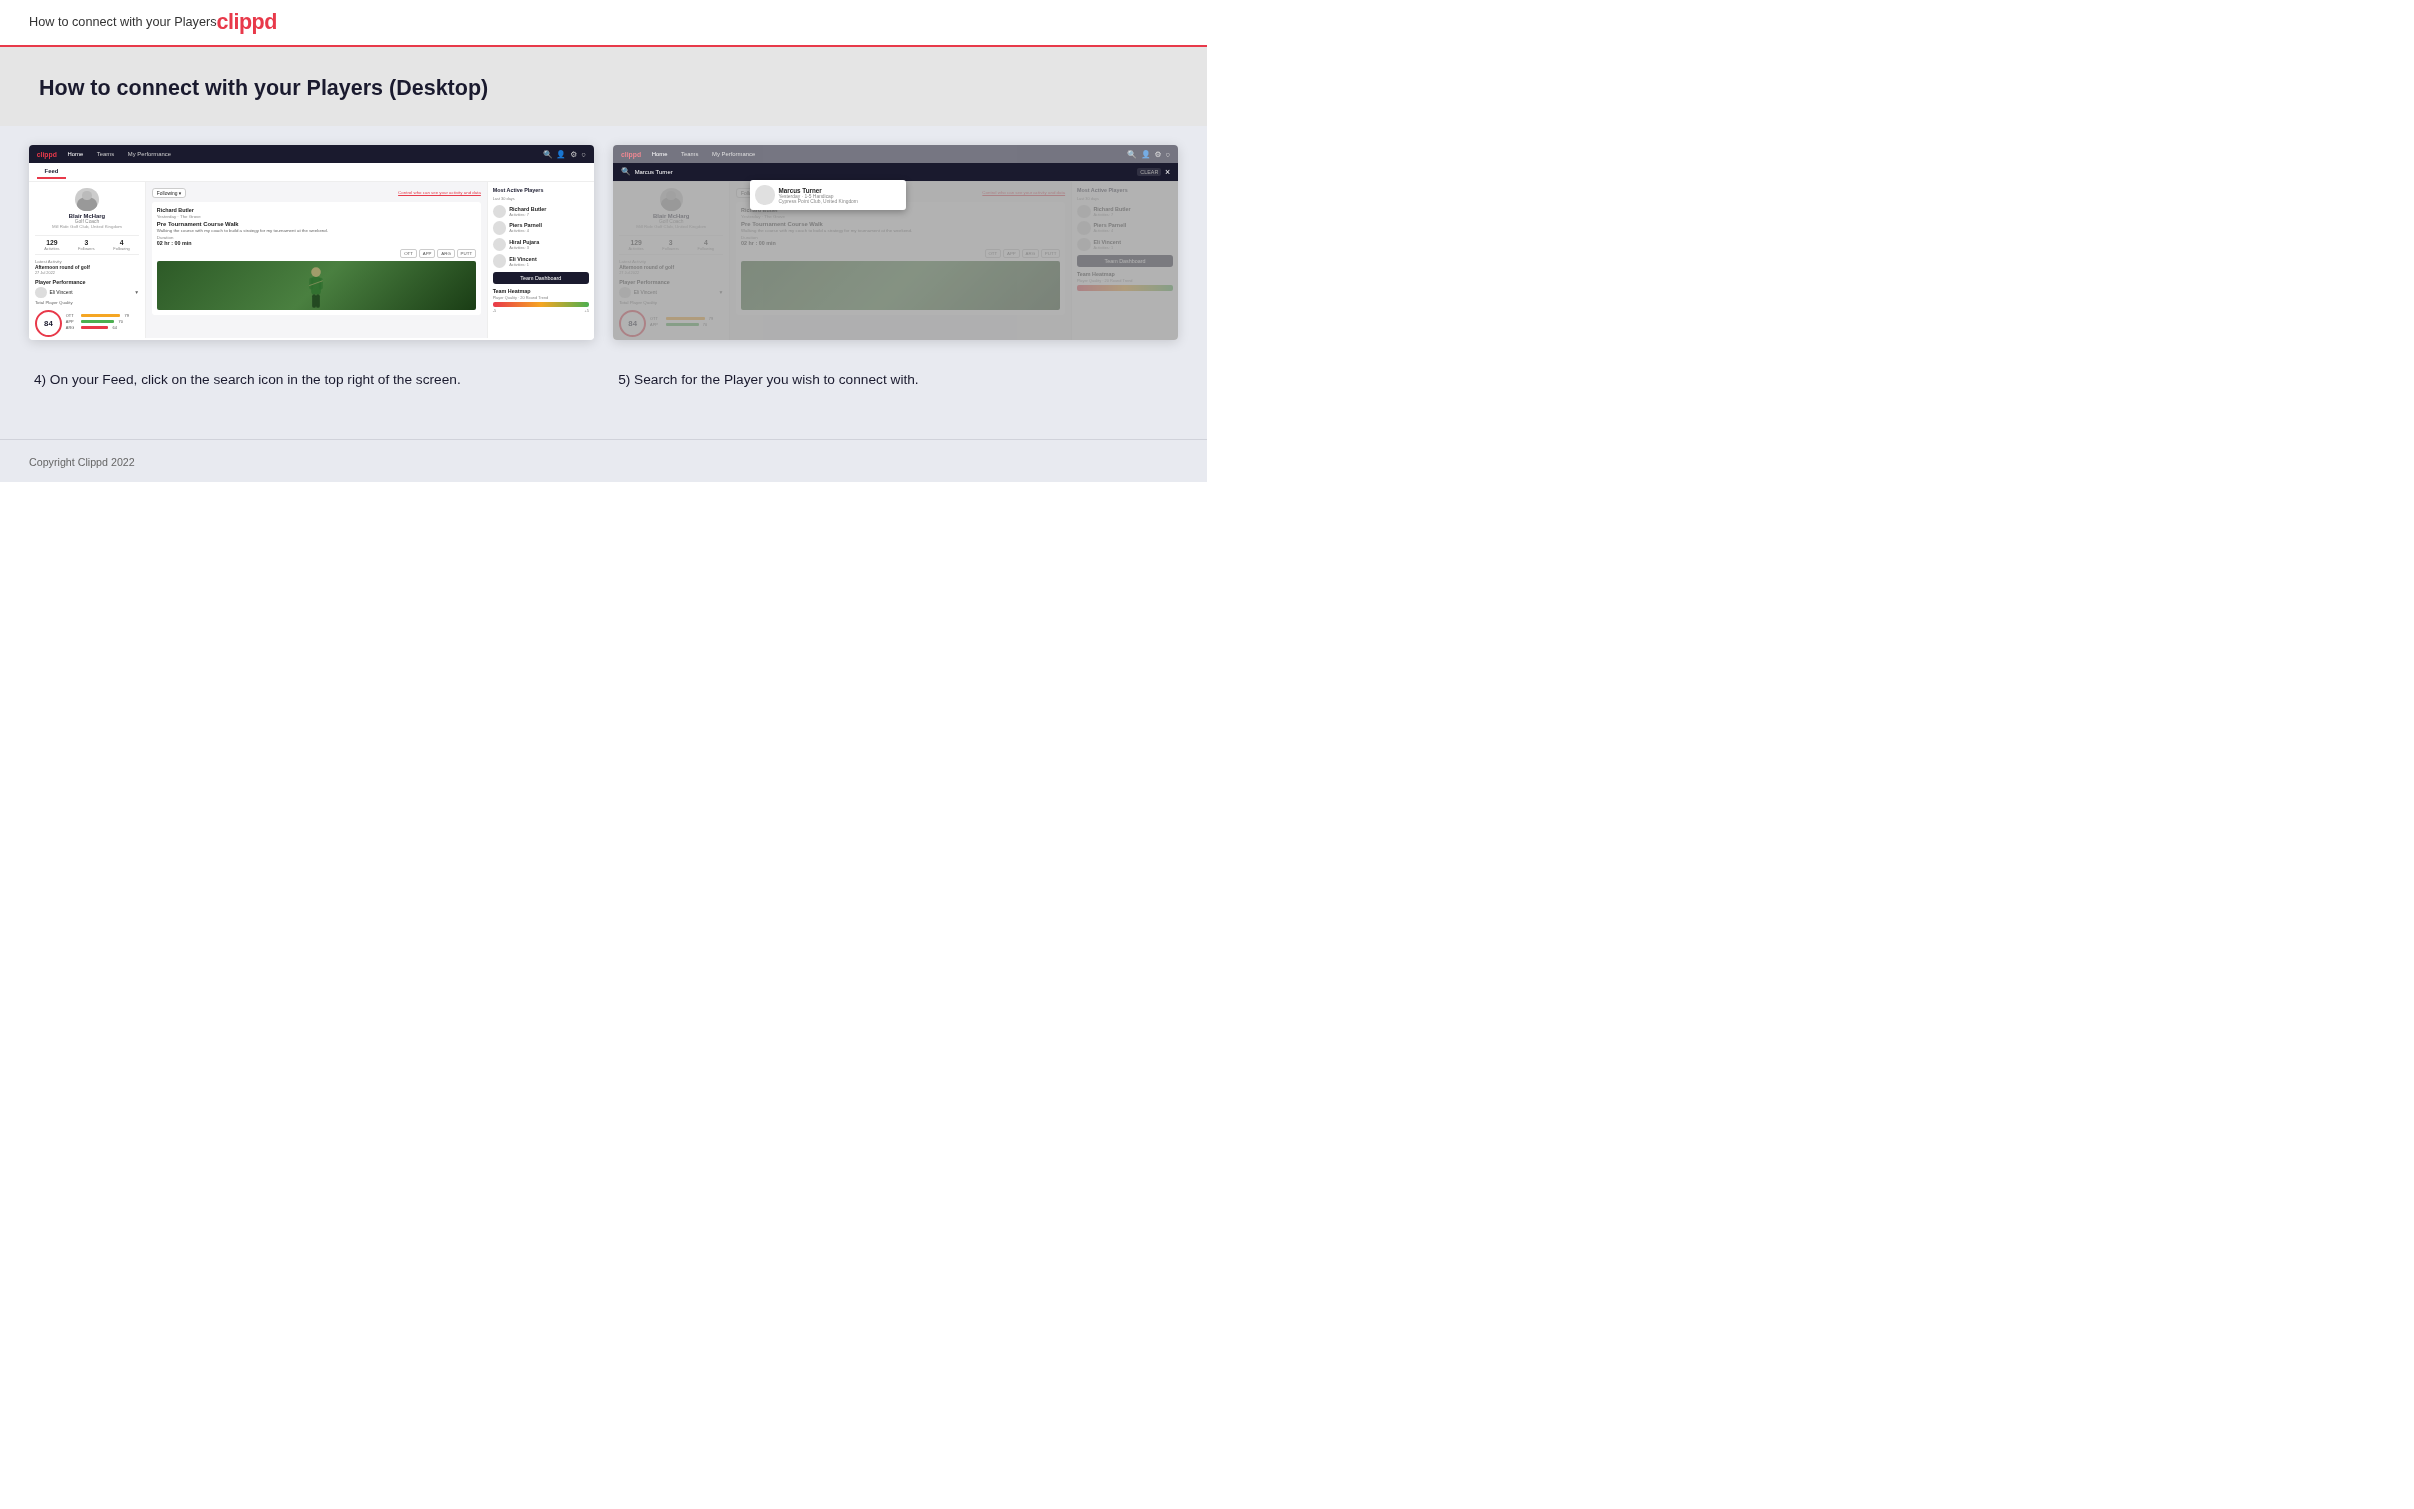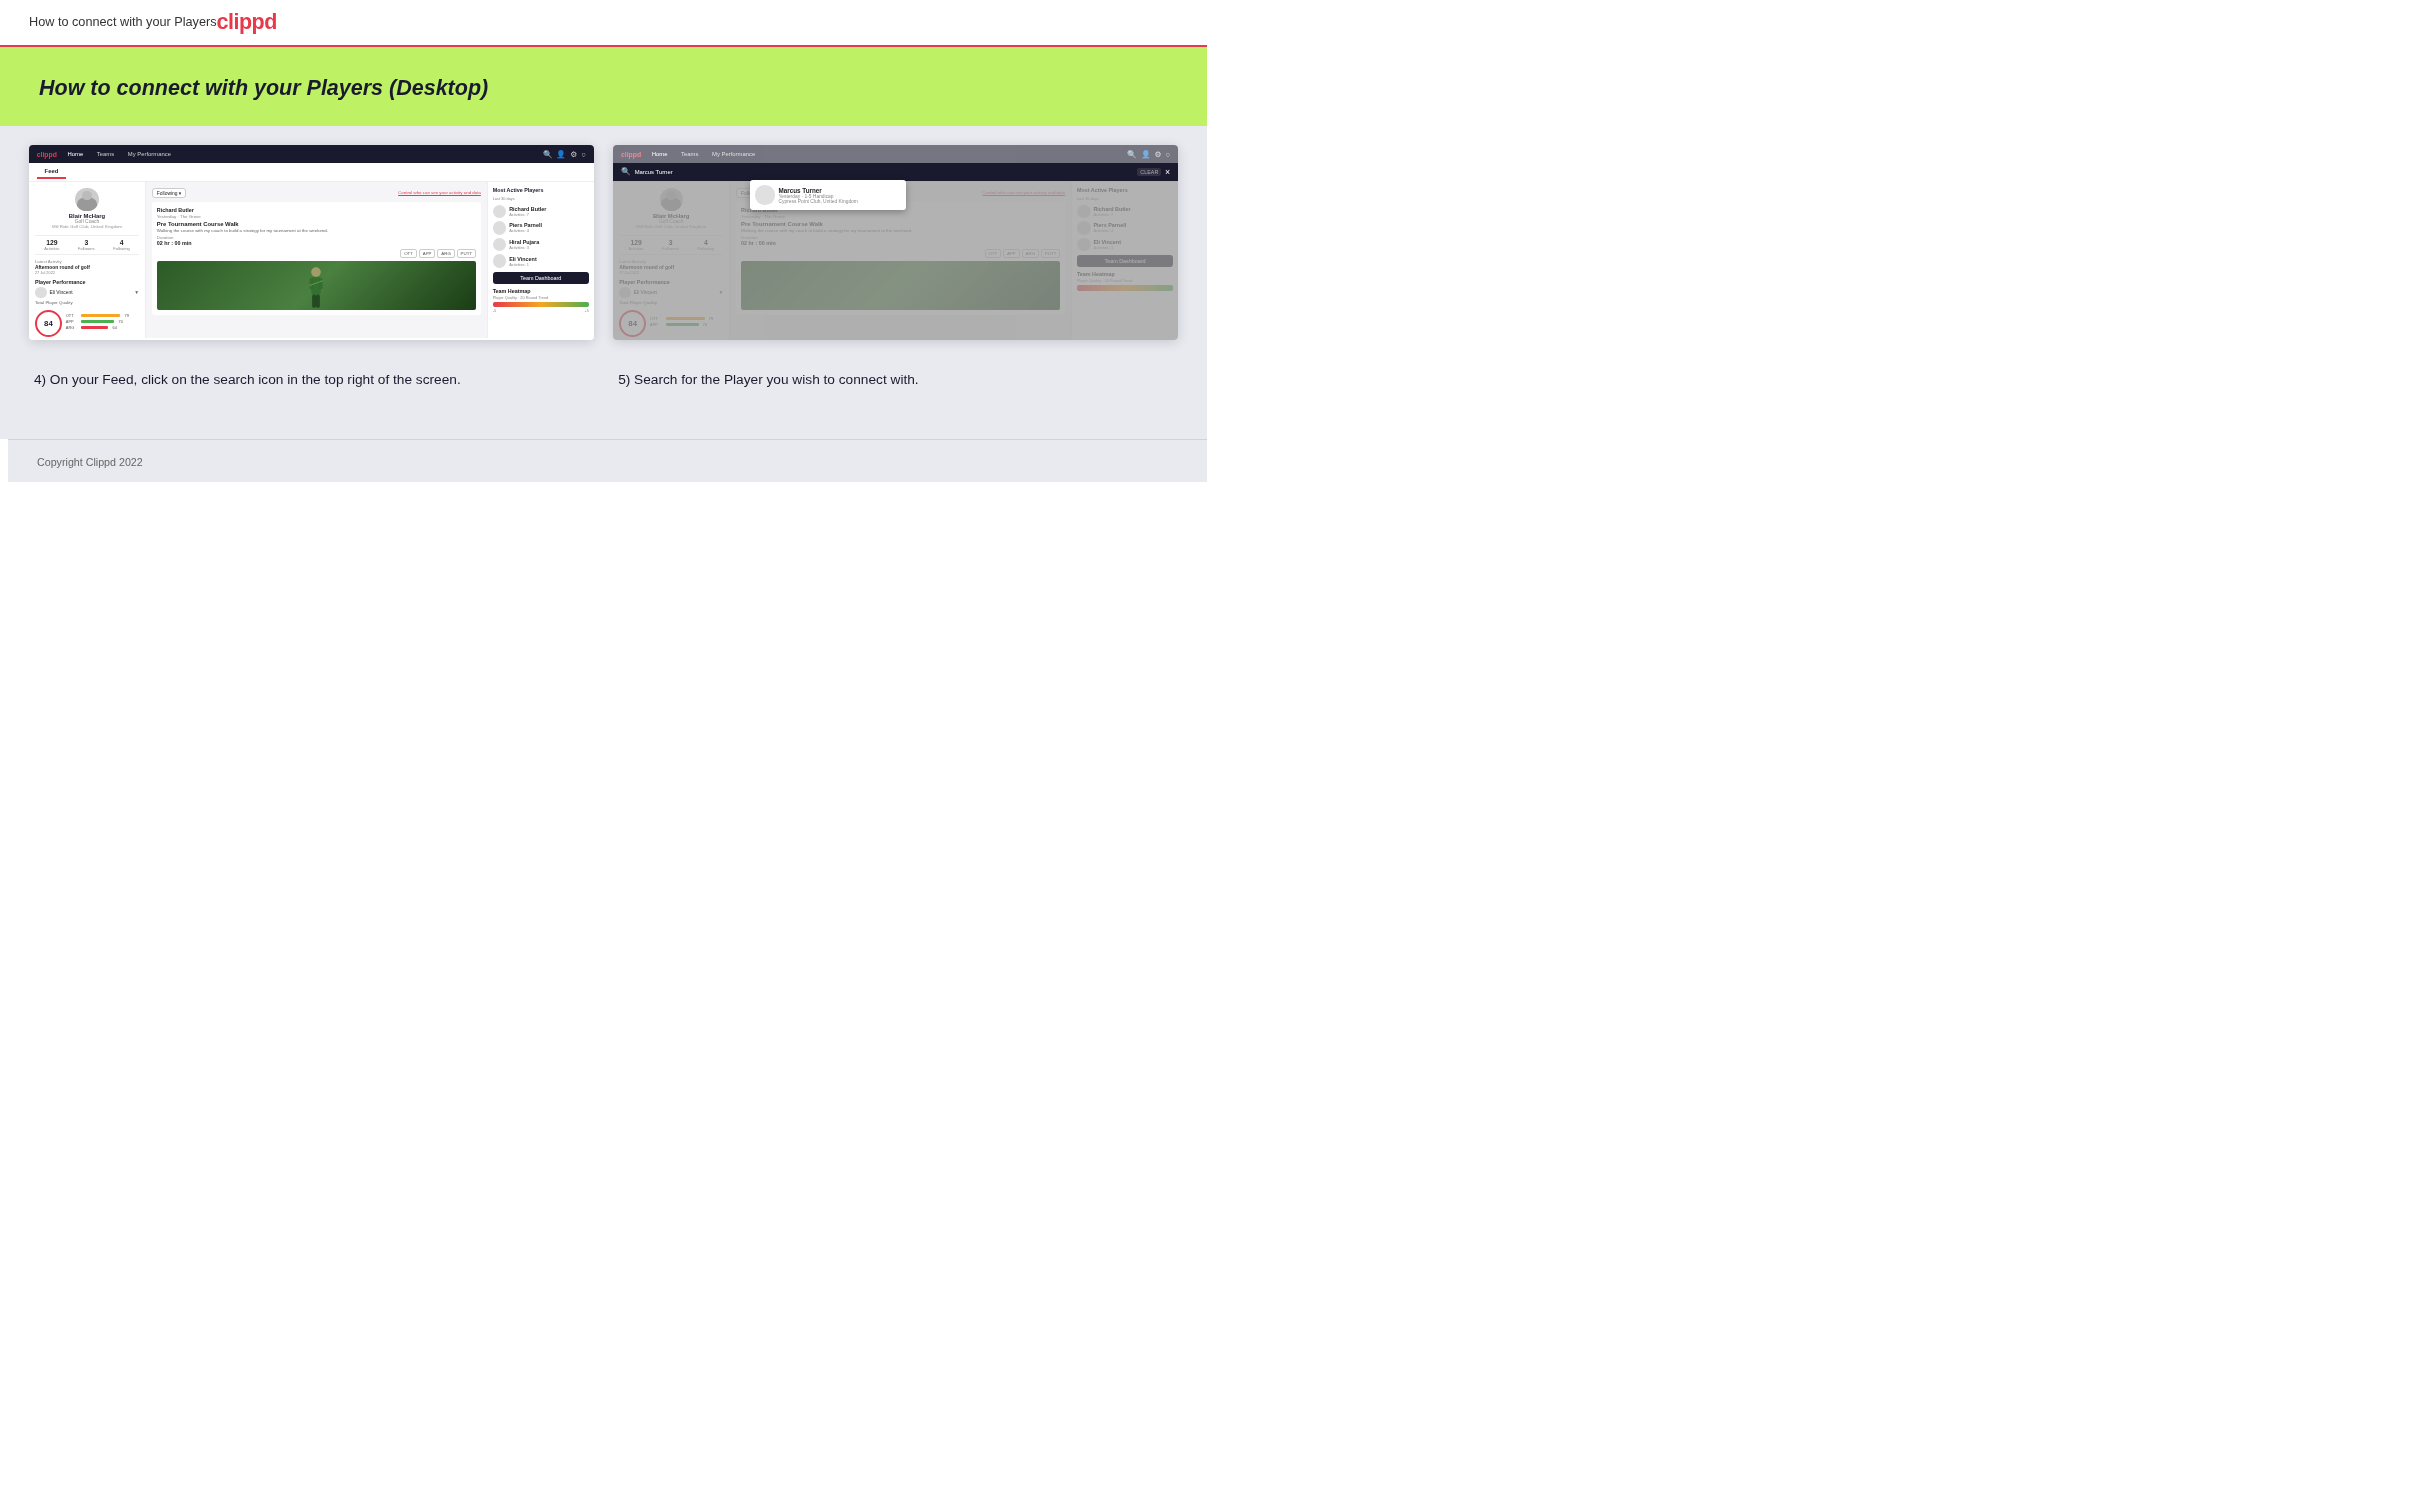--- a/index.html
+++ b/index.html
@@ -26,23 +26,22 @@
     }
     .logo {
       font-size: 21.5px;
       font-weight: 700;
       color: #e8394a;
       letter-spacing: -0.5px;
     }
 
     
     .hero {
-      background: #bef264;
+      background: #e5e5e5;
       padding: 29px 39px 19.5px;
-      font-style: italic;
     }
     .hero-title {
       font-size: 21.5px;
       font-weight: 700;
       color: #1a1a2e;
       margin-bottom: 5.9px;
     }
     .hero-subtitle {
       font-size: 14.6px;
       color: #444;
@@ -490,21 +489,20 @@
       font-size: 13.7px;
       color: #1a1a2e;
       line-height: 1.5;
     }
 
     
     .footer {
       background: #e8eaf0;
       padding: 11.7px 29px;
       border-top: 1px solid #d0d2da;
-      margin-left: 8px;
     }
     .footer-text {
       font-size: 10.7px;
       color: #666;
     }
 
     
     .mini-quality-circle {
       width: 27px;
       height: 27px;

